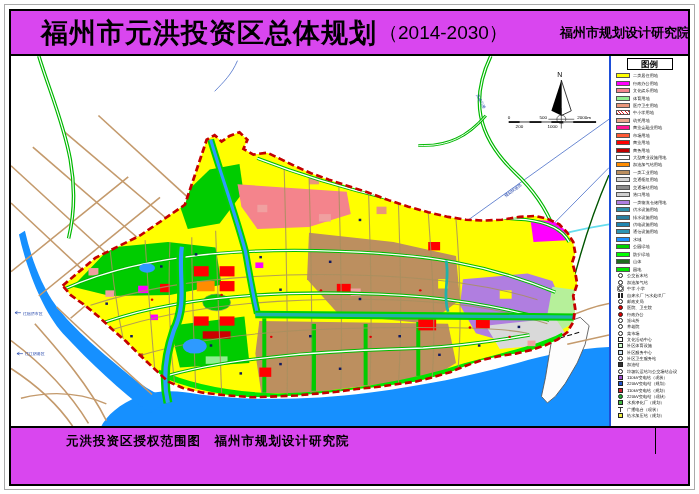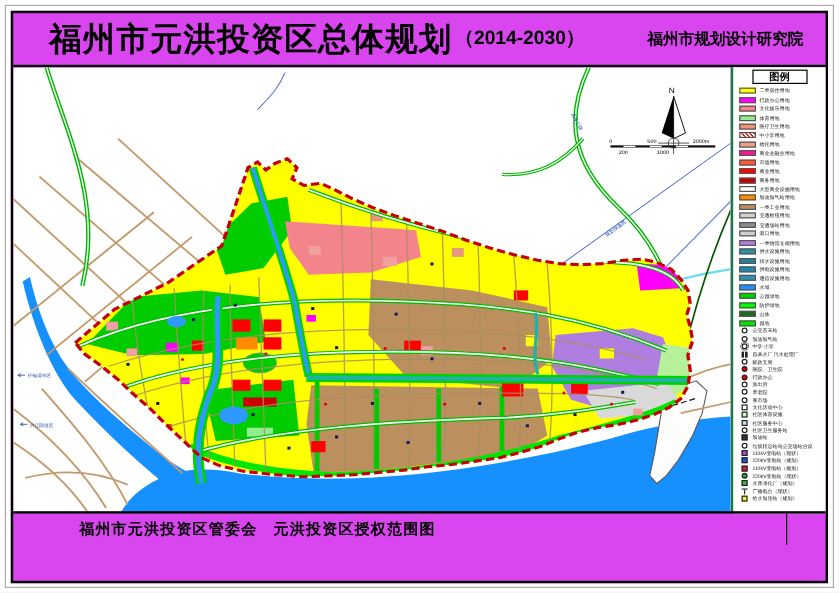--- a/index.html
+++ b/index.html
@@ -1,26 +1,26 @@
 <!DOCTYPE html>
 <html><head>
 <meta charset="utf-8">
 <style>
   html,body{margin:0;padding:0;background:#e8e8e8;}
   .page{position:relative;width:699px;height:494px;background:#ffffff;font-family:"Liberation Sans",sans-serif;overflow:hidden;}
   .outer-border{position:absolute;left:4px;top:4px;right:4px;bottom:4px;border:1px solid #aaa;}
   .frame{position:absolute;left:9px;top:9px;width:681px;height:477px;border:2px solid #000;box-sizing:border-box;background:#d946ef;}
   .titlebar{position:absolute;left:0;top:0;width:100%;height:45px;border-bottom:2px solid #000;box-sizing:border-box;display:flex;align-items:center;white-space:nowrap;}
   .main-title{font-size:27px;font-weight:bold;color:#000;margin-left:30px;letter-spacing:1px;}
-  .title-paren{font-size:16px;font-weight:bold;color:#000;margin-left:2px;}
+  .title-paren{font-size:19px;font-weight:normal;color:#000;margin-left:2px;}
   .sub-title{font-size:13px;font-weight:bold;color:#000;margin-left:52px;}
   .content{position:absolute;left:0;top:45px;width:677px;height:370px;}
   .mapwrap{position:absolute;left:0;top:0;width:598px;height:370px;overflow:hidden;}
   .mapwrap svg{display:block;}
-  .legend{position:absolute;right:0;top:0;width:79px;height:370px;border-left:2px solid #15803d;box-sizing:border-box;background:#fff;overflow:hidden;}
+  .legend{position:absolute;right:0;top:0;width:79px;height:370px;border-left:2px solid #1d4ed8;box-sizing:border-box;background:#fff;overflow:hidden;}
   .legend-title{display:block;width:44px;margin:2px auto 2px auto;text-align:center;font-size:8.5px;font-weight:bold;border:1px solid #000;line-height:10px;}
   .lrow{display:flex;align-items:center;height:7.45px;padding-left:5px;}
   .lsw{width:14px;height:5px;border:0.5px solid #555;margin-right:3px;flex:none;box-sizing:border-box;}
   .lsw.hatch{background-image:repeating-linear-gradient(45deg,#e02020 0,#e02020 0.8px,#fff 0.8px,#fff 2.4px);}
   .llab{font-size:4.4px;color:#111;white-space:nowrap;transform:scale(0.95);transform-origin:left center;}
   .srow{display:flex;align-items:center;height:6.35px;padding-left:7px;}
   .sic{width:5px;height:5px;margin-right:4px;flex:none;box-sizing:border-box;border:0.7px solid #222;background:#fff;}
   .sic.circle{border-radius:50%;}
   .sic.circle2{border-radius:50%;box-shadow:0 0 0 0.5px #fff,0 0 0 1px #222;}
   .sic.tee{border:none;background:linear-gradient(#333,#333) center/1.2px 100% no-repeat;border-top:1.4px solid #333;}
@@ -469,18 +469,18 @@
             </div>
             <div class="srow">
               <span class="sic square" style="background: rgb(238, 238, 68);"></span>
               <span class="llab">给水加压站（规划）</span>
             </div>
           </div>
       </div>
     </div>
 
     <div class="footer">
-      <div class="footer-text">福州市元洪投资区管委会　元洪投资区授权范围图</div>
+      <div class="footer-text">元洪投资区授权范围图　福州市规划设计研究院</div>
       <div class="footer-box"></div>
     </div>
 
   </div>
 </div>
 
 </body></html>

